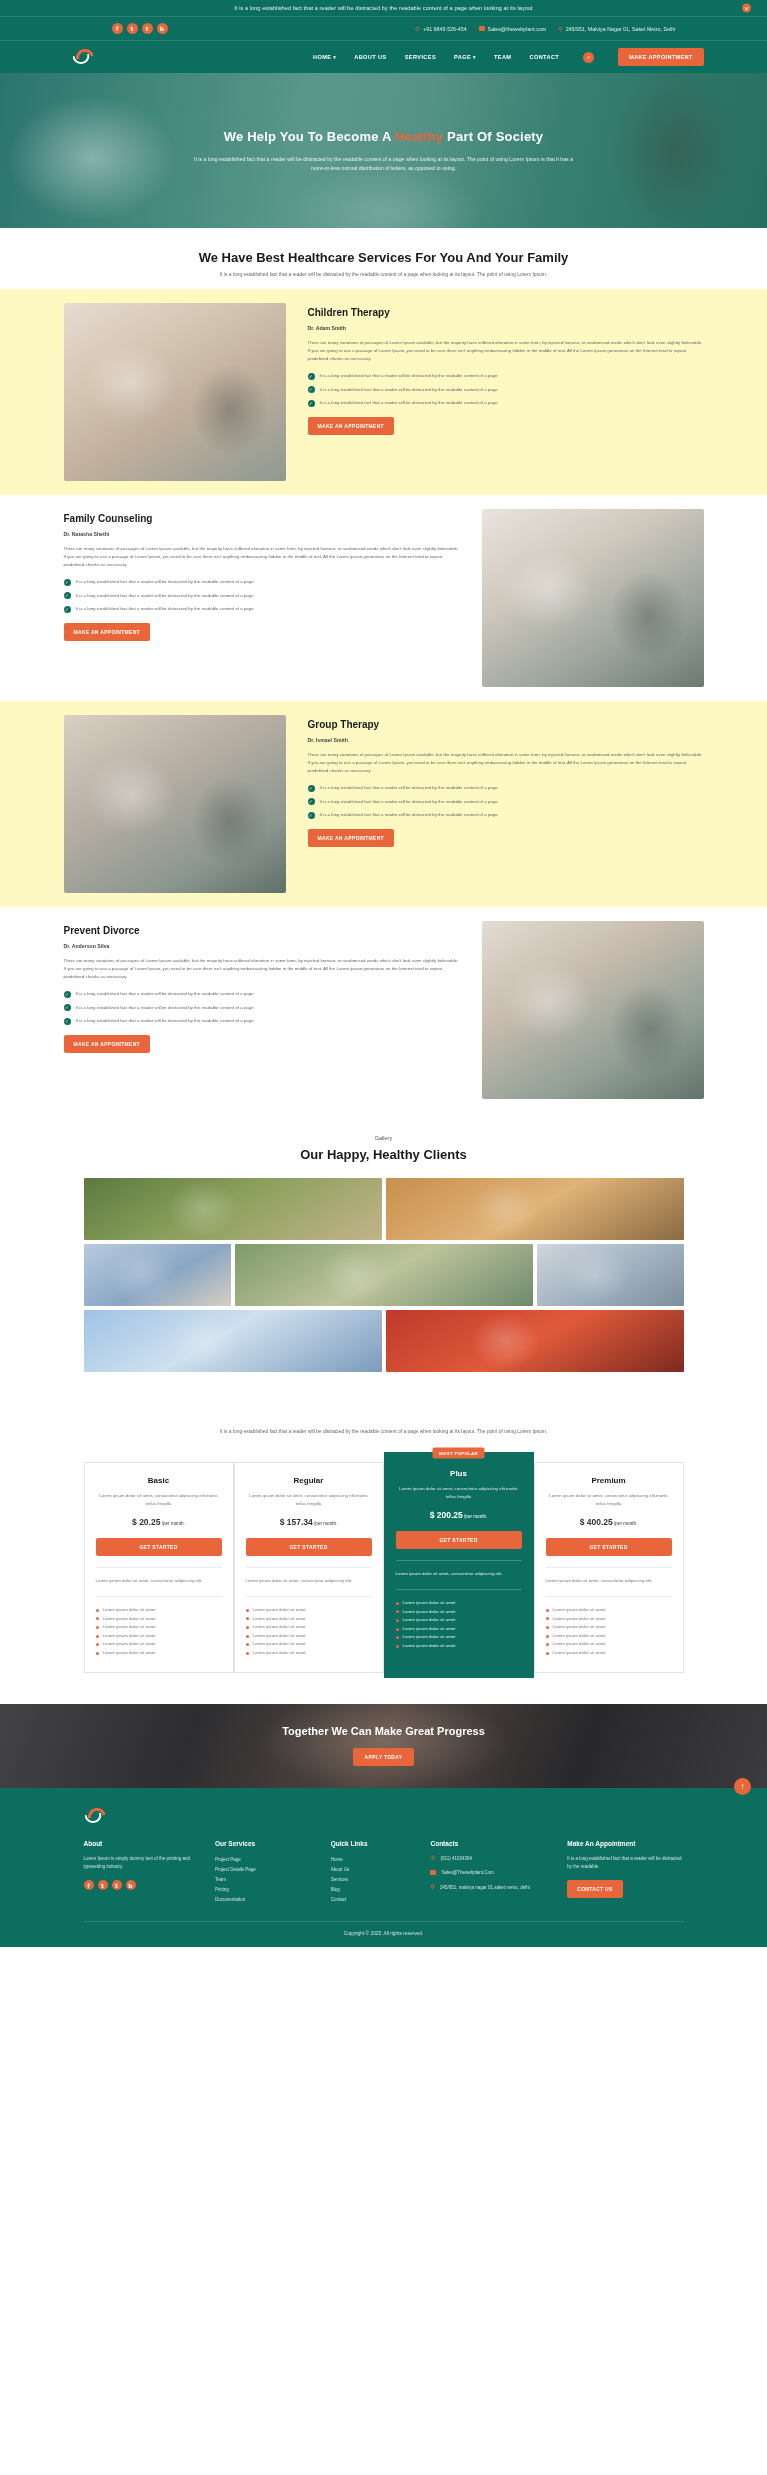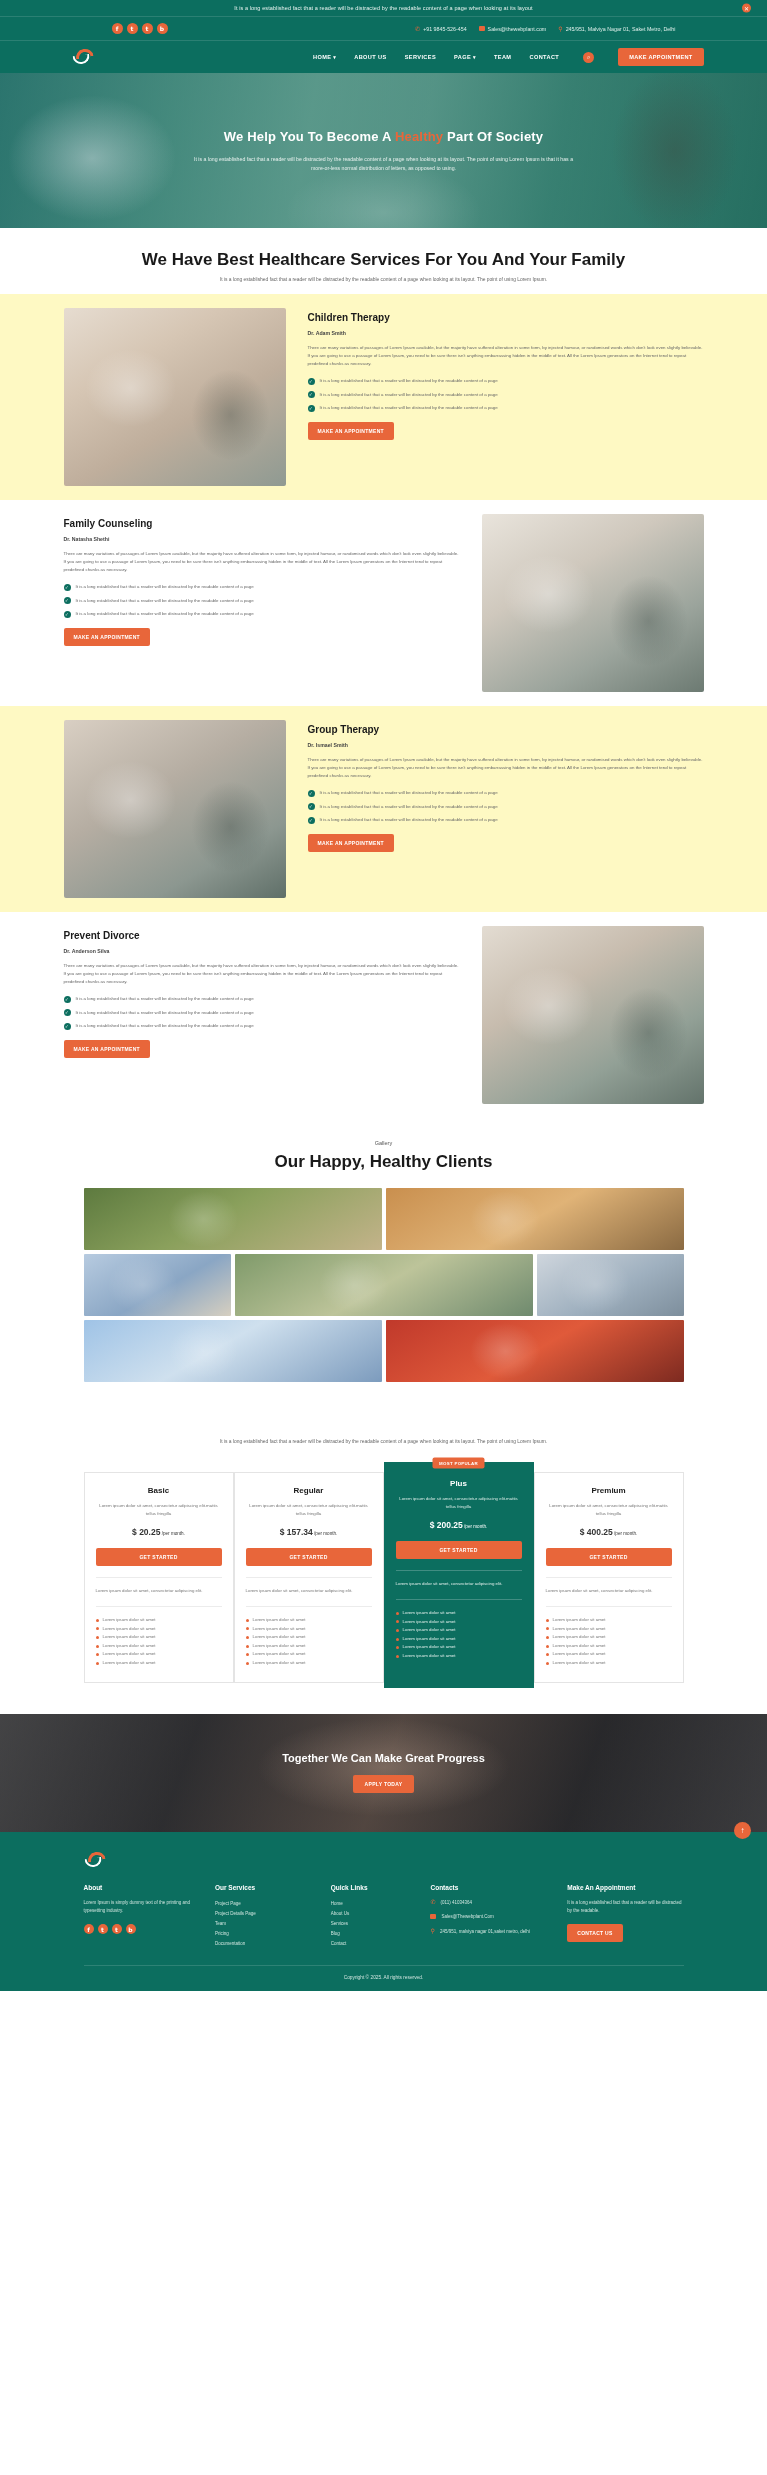--- a/index.html
+++ b/index.html
@@ -110,21 +110,21 @@
     letter-spacing: .2px;
   }
   .hero h1 .hl { color: #e8663a; }
   .hero p {
     color: #e7f1ee; font-size: 5.2px; line-height: 1.75;
     margin-top: 9px; padding: 0 22px;
   }
   
   .sec-head { text-align: center; padding: 22px 0 12px; }
   .sec-sub { font-size: 5.5px; color: #555; margin-bottom: 6px; }
-  .sec-head h2 { font-size: 17px; color: #1a1a1a; font-weight: bold; }
+  .sec-head h2 { font-size: 13px; color: #1a1a1a; font-weight: bold; }
   .sec-head p { font-size: 4.9px; color: #666; margin-top: 7px; }
   
   .svc { padding: 14px 0; }
   .svc.alt { background: #fef9c3; }
   .svc-inner {
     width: 640px; margin: 0 auto;
     display: flex; align-items: flex-start; gap: 22px;
   }
   .svc-inner.rev { flex-direction: row-reverse; }
   .svc-img {
@@ -216,21 +216,21 @@
   .pcard.pop .pdiv { border-color: rgba(255,255,255,.22); }
   .pitem { font-size: 4.4px; color: #777; line-height: 1.95; display: flex; gap: 4px; align-items: center;
            justify-content: flex-start; text-align: left; }
   .pcard.pop .pitem { color: #e3f0ec; }
   .dot { width: 3px; height: 3px; border-radius: 50%; background: #e8663a; flex: none; }
   .pcard.pop .dot { background: #e8663a; }
   .pfoot { font-size: 4.4px; color: #777; line-height: 1.75; text-align: left; }
   .pcard.pop .pfoot { color: #e3f0ec; }
   
   .cta {
-    height: 118px; position: relative; overflow: hidden;
+    height: 84px; position: relative; overflow: hidden;
     display: flex; flex-direction: column; align-items: center; justify-content: center;
     background:
       linear-gradient(rgba(35,35,38,.55), rgba(35,35,38,.55)),
       linear-gradient(110deg,#6b6b6b 0%,#3a3a3c 25%,#8a7060 50%,#2f2f31 75%,#59595b 100%);
   }
   .cta::before {
     content:""; position:absolute; inset:0;
     background: radial-gradient(ellipse 180px 70px at 50% 45%, rgba(200,170,150,.35), transparent 70%);
   }
   .cta h2 { position: relative; color: #fff; font-size: 11px; font-weight: bold; }

